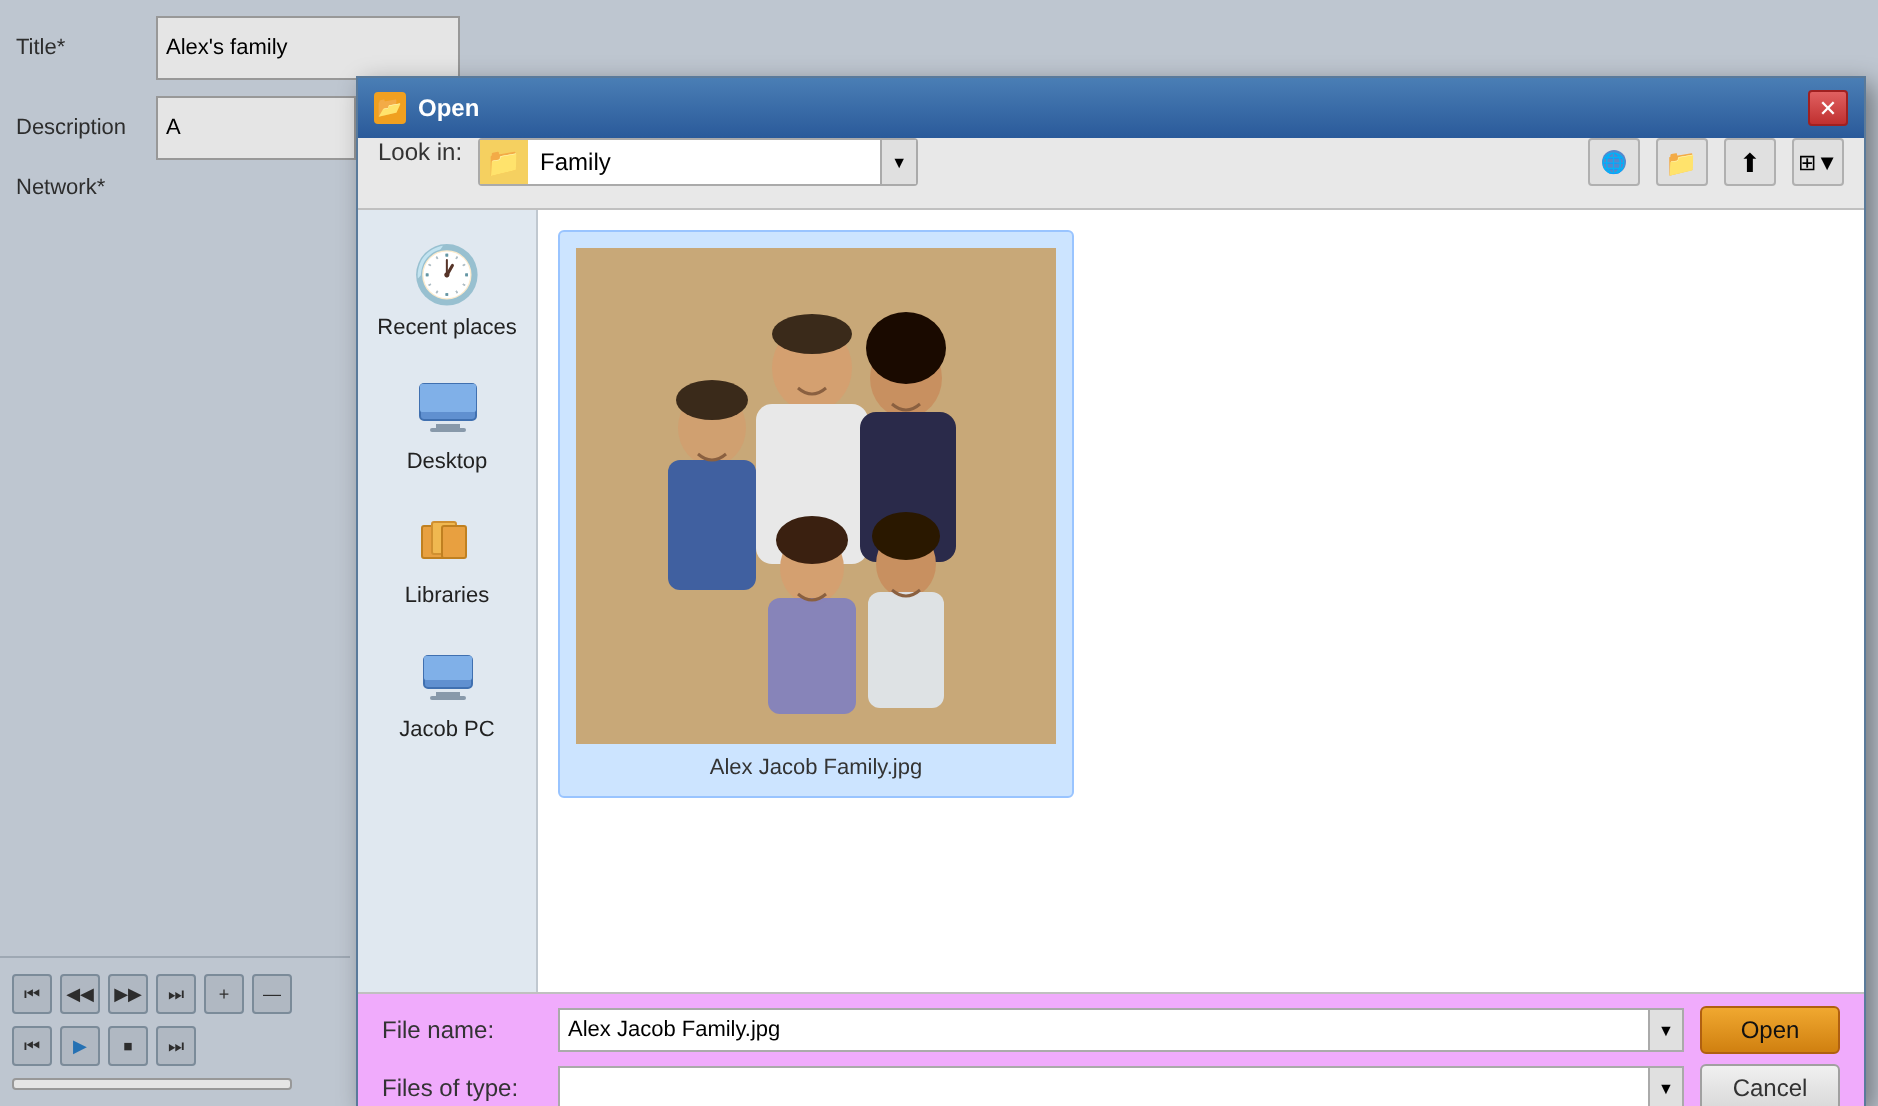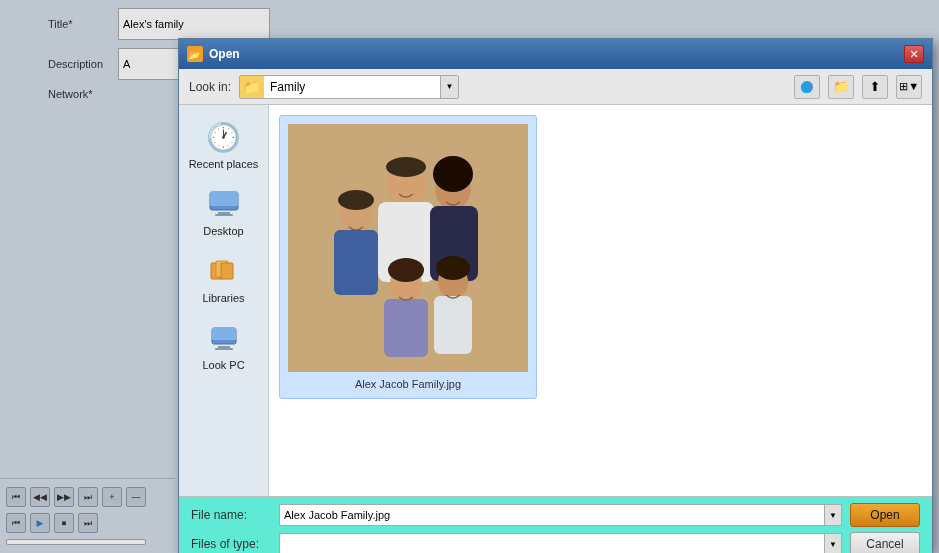--- a/index.html
+++ b/index.html
@@ -32,21 +32,20 @@
     .bg-form-row {
       display: flex;
       align-items: center;
       margin-bottom: 8px;
       padding: 0 8px;
     }
     .bg-form-label {
       font-size: 11px;
       color: #333;
       min-width: 70px;
-      margin-left: 40px;
     }
     .bg-form-input {
       height: 32px;
       border: 1px solid #aaa;
       background: white;
       font-size: 11px;
       padding: 0 4px;
       flex: 1;
     }
 
@@ -154,21 +153,21 @@
       justify-content: center;
       cursor: pointer;
     }
 
     
     .dialog-toolbar {
       height: 36px;
       background: #e8e8e8;
       border-bottom: 1px solid #c0c0c0;
       display: flex;
-      align-items: center;
+      align-items: flex-start;
       padding: 0 10px;
       gap: 8px;
     }
     .toolbar-label {
       font-size: 12px;
       color: #333;
     }
     .toolbar-combo {
       display: flex;
       align-items: center;
@@ -291,21 +290,21 @@
       width: 240px;
       height: 248px;
       background: linear-gradient(160deg, #c8a878 0%, #b89060 40%, #d0b890 100%);
       position: relative;
       overflow: hidden;
     }
 
     
     .dialog-bottom {
       height: 58px;
-      background: #5eead4;
+      background: #f0abfc;
       border-top: 1px solid #c0c0c0;
       padding: 6px 12px;
       display: flex;
       flex-direction: column;
       gap: 5px;
     }
     .bottom-row {
       display: flex;
       align-items: center;
       gap: 8px;
@@ -472,21 +471,21 @@
       </div>
       <div class="nav-item">
         <div class="nav-item-icon">
           <svg width="32" height="32" viewBox="0 0 32 32">
             <rect x="4" y="6" width="24" height="16" rx="2" fill="#6090d0" stroke="#4070b0" stroke-width="1"></rect>
             <rect x="4" y="6" width="24" height="12" rx="1" fill="#80b0e8"></rect>
             <rect x="10" y="24" width="12" height="2" fill="#8899aa"></rect>
             <rect x="7" y="26" width="18" height="2" rx="1" fill="#8899aa"></rect>
           </svg>
         </div>
-        <span class="nav-item-label">Look PC</span>
+        <span class="nav-item-label">Jacob PC</span>
       </div>
     </div>
 
     <div class="dialog-files">
       <div class="file-item selected">
 
         <div class="photo-sim">
           <svg width="240" height="248" viewBox="0 0 240 248" xmlns="http://www.w3.org/2000/svg">
 
             <rect width="240" height="248" fill="#c8a878"></rect>

